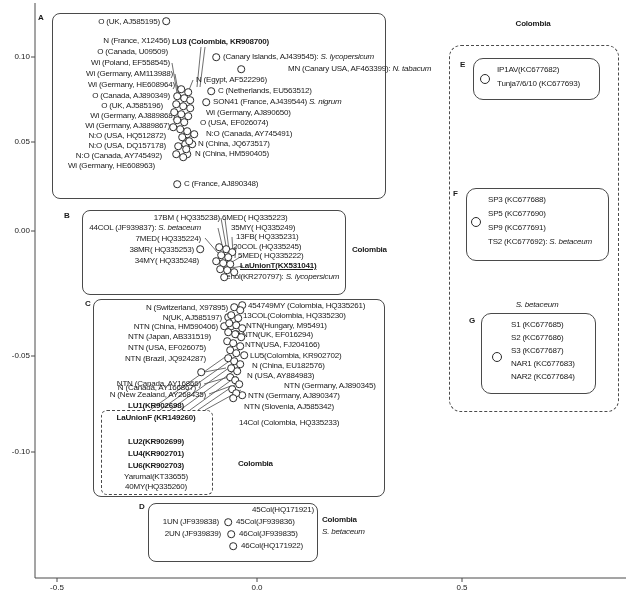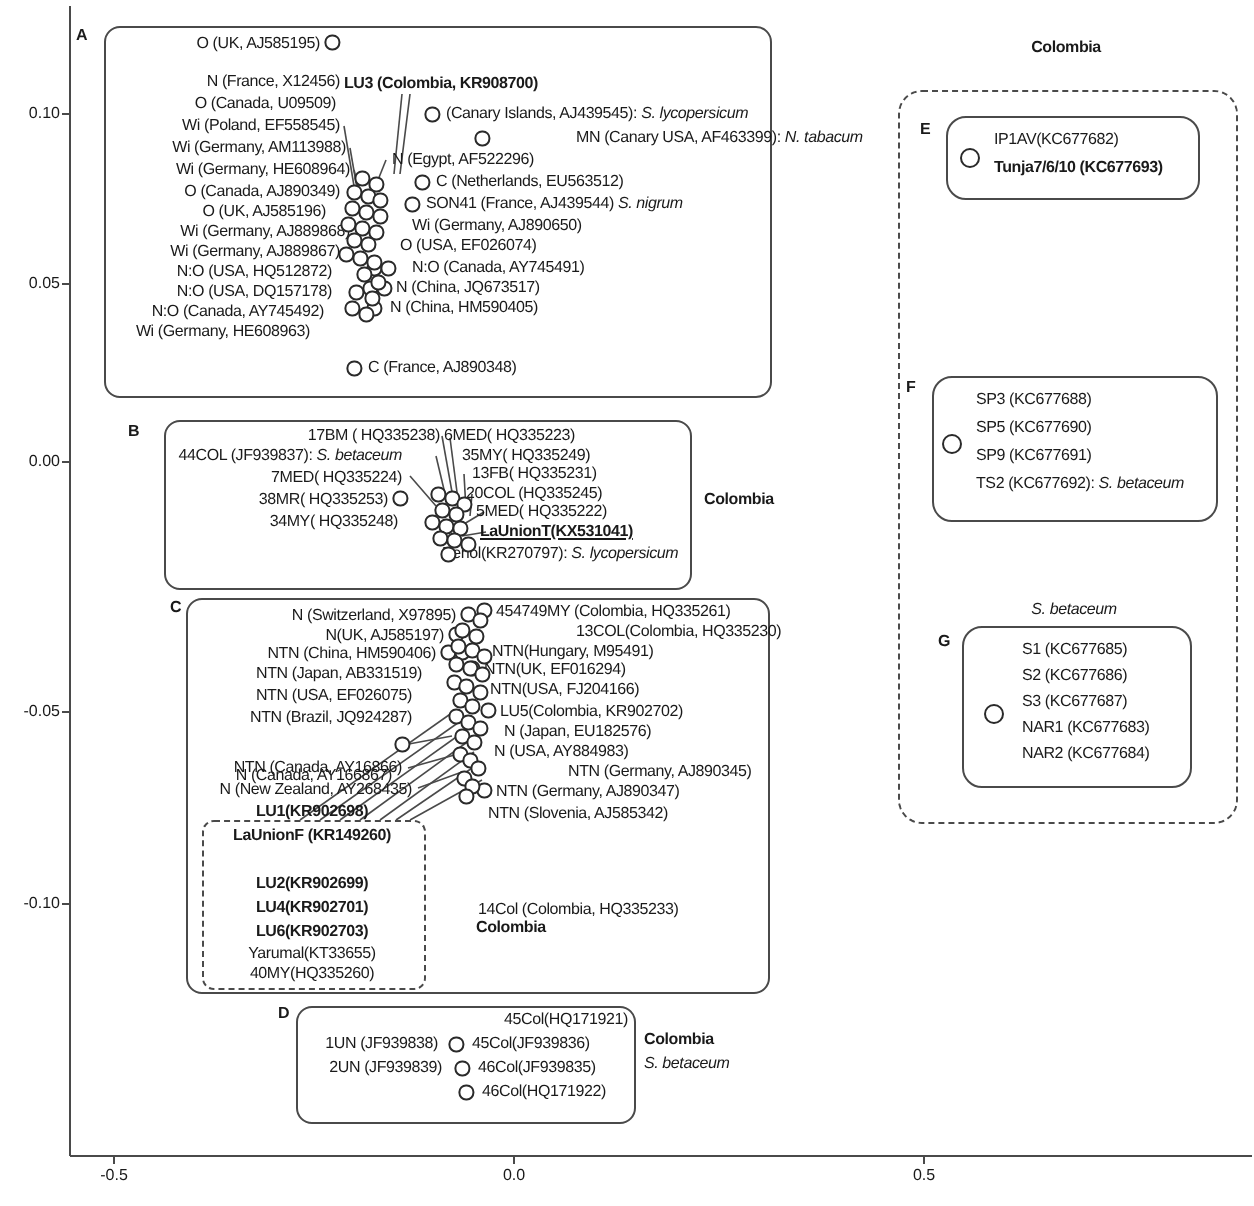--- a/index.html
+++ b/index.html
@@ -161,31 +161,31 @@
     <span class="lbl r" style="left: 228px; top: 304px;">N (Switzerland, X97895)</span>
     <span class="lbl r" style="left: 222px; top: 314px;">N(UK, AJ585197)</span>
     <span class="lbl r" style="left: 218px; top: 323px;">NTN (China, HM590406)</span>
     <span class="lbl r" style="left: 211px; top: 333px;">NTN (Japan, AB331519)</span>
     <span class="lbl r" style="left: 206px; top: 344px;">NTN (USA, EF026075)</span>
     <span class="lbl r" style="left: 206px; top: 355px;">NTN (Brazil, JQ924287)</span>
     <span class="lbl r" style="left: 196px; top: 384px;">N (Canada, AY166867)</span>
     <span class="lbl r" style="left: 201px; top: 380px;">NTN (Canada, AY16866)</span>
     <span class="lbl r" style="left: 206px; top: 391px;">N (New Zealand, AY268435)</span>
     <span class="lbl" style="left: 248px; top: 302px;">454749MY (Colombia, HQ335261)</span>
-    <span class="lbl" style="left: 243px; top: 312px; margin-left: 45px;">13COL(Colombia, HQ335230)</span>
+    <span class="lbl" style="left: 243px; top: 312px;">13COL(Colombia, HQ335230)</span>
     <span class="lbl" style="left: 246px; top: 322px;">NTN(Hungary, M95491)</span>
     <span class="lbl" style="left: 242px; top: 331px;">NTN(UK, EF016294)</span>
     <span class="lbl" style="left: 245px; top: 341px;">NTN(USA, FJ204166)</span>
     <span class="lbl" style="left: 250px; top: 352px;">LU5(Colombia, KR902702)</span>
-    <span class="lbl" style="left: 252px; top: 362px;">N (Japan, EU182576)</span>
+    <span class="lbl" style="left: 252px; top: 362px;">N (China, EU182576)</span>
     <span class="lbl" style="left: 247px; top: 372px;">N (USA, AY884983)</span>
     <span class="lbl" style="left: 252px; top: 382px; padding-left: 32px;">NTN (Germany, AJ890345)</span>
     <span class="lbl" style="left: 248px; top: 392px;">NTN (Germany, AJ890347)</span>
     <span class="lbl" style="left: 244px; top: 403px;">NTN (Slovenia, AJ585342)</span>
-    <span class="lbl" style="left: 239px; top: 424px; margin-top: 27px;">14Col (Colombia, HQ335233)</span>
+    <span class="lbl" style="left: 239px; top: 392px; margin-top: 27px;">14Col (Colombia, HQ335233)</span>
     <span class="lbl b c" style="left: 156px; top: 414px;">LaUnionF (KR149260)</span>
     <span class="lbl b c" style="left: 156px; top: 402px;">LU1(KR902698)</span>
     <span class="lbl b c" style="left: 156px; top: 438px;">LU2(KR902699)</span>
     <span class="lbl b c" style="left: 156px; top: 450px;">LU4(KR902701)</span>
     <span class="lbl b c" style="left: 156px; top: 462px;">LU6(KR902703)</span>
     <span class="lbl c" style="left: 156px; top: 473px;">Yarumal(KT33655)</span>
     <span class="lbl c" style="left: 156px; top: 483px;">40MY(HQ335260)</span>
     <span class="mk" style="left: 228px; top: 317px; width: 5.6px; height: 5.6px;"></span>
     <span class="mk" style="left: 224px; top: 326px; width: 5.6px; height: 5.6px;"></span>
     <span class="mk" style="left: 231px; top: 326px; width: 5.6px; height: 5.6px;"></span>
@@ -231,21 +231,21 @@
     <span class="lbl b" style="left: 322px; top: 516px;">Colombia</span>
     <span class="lbl" style="left: 322px; top: 528px;"><em>S. betaceum</em></span>
     <span class="mk" style="left: 228px; top: 522px; width: 5.6px; height: 5.6px;"></span>
     <span class="mk" style="left: 231px; top: 534px; width: 5.6px; height: 5.6px;"></span>
     <span class="mk" style="left: 233px; top: 546px; width: 5.6px; height: 5.6px;"></span>
     <div class="gbox dash" style="left: 449px; top: 45px; width: 168px; height: 365px; border-radius: 12px;"></div>
     <span class="lbl b c" style="left: 533px; top: 20px;">Colombia</span>
     <div class="gbox" style="left: 473px; top: 58px; width: 125px; height: 40px; border-radius: 10px;"></div>
     <span class="lbl b" style="left: 460px; top: 61px;">E</span>
     <span class="lbl" style="left: 497px; top: 66px;">IP1AV(KC677682)</span>
-    <span class="lbl" style="left: 497px; top: 80px; font-weight: bold;">Tunja7/6/10 (KC677693)</span>
+    <span class="lbl" style="left: 497px; top: 80px;">Tunja7/6/10 (KC677693)</span>
     <span class="mk" style="left: 485px; top: 79px; width: 8px; height: 8px;"></span>
     <div class="gbox" style="left: 466px; top: 188px; width: 141px; height: 71px; border-radius: 10px;"></div>
     <span class="lbl b" style="left: 453px; top: 190px;">F</span>
     <span class="lbl" style="left: 488px; top: 196px;">SP3 (KC677688)</span>
     <span class="lbl" style="left: 488px; top: 210px;">SP5 (KC677690)</span>
     <span class="lbl" style="left: 488px; top: 224px;">SP9 (KC677691)</span>
     <span class="lbl" style="left: 488px; top: 238px;">TS2 (KC677692): <em>S. betaceum</em></span>
     <span class="mk" style="left: 476px; top: 222px; width: 8px; height: 8px;"></span>
     <div class="gbox" style="left: 481px; top: 313px; width: 113px; height: 79px; border-radius: 10px;"></div>
     <span class="lbl b" style="left: 469px; top: 317px;">G</span>

